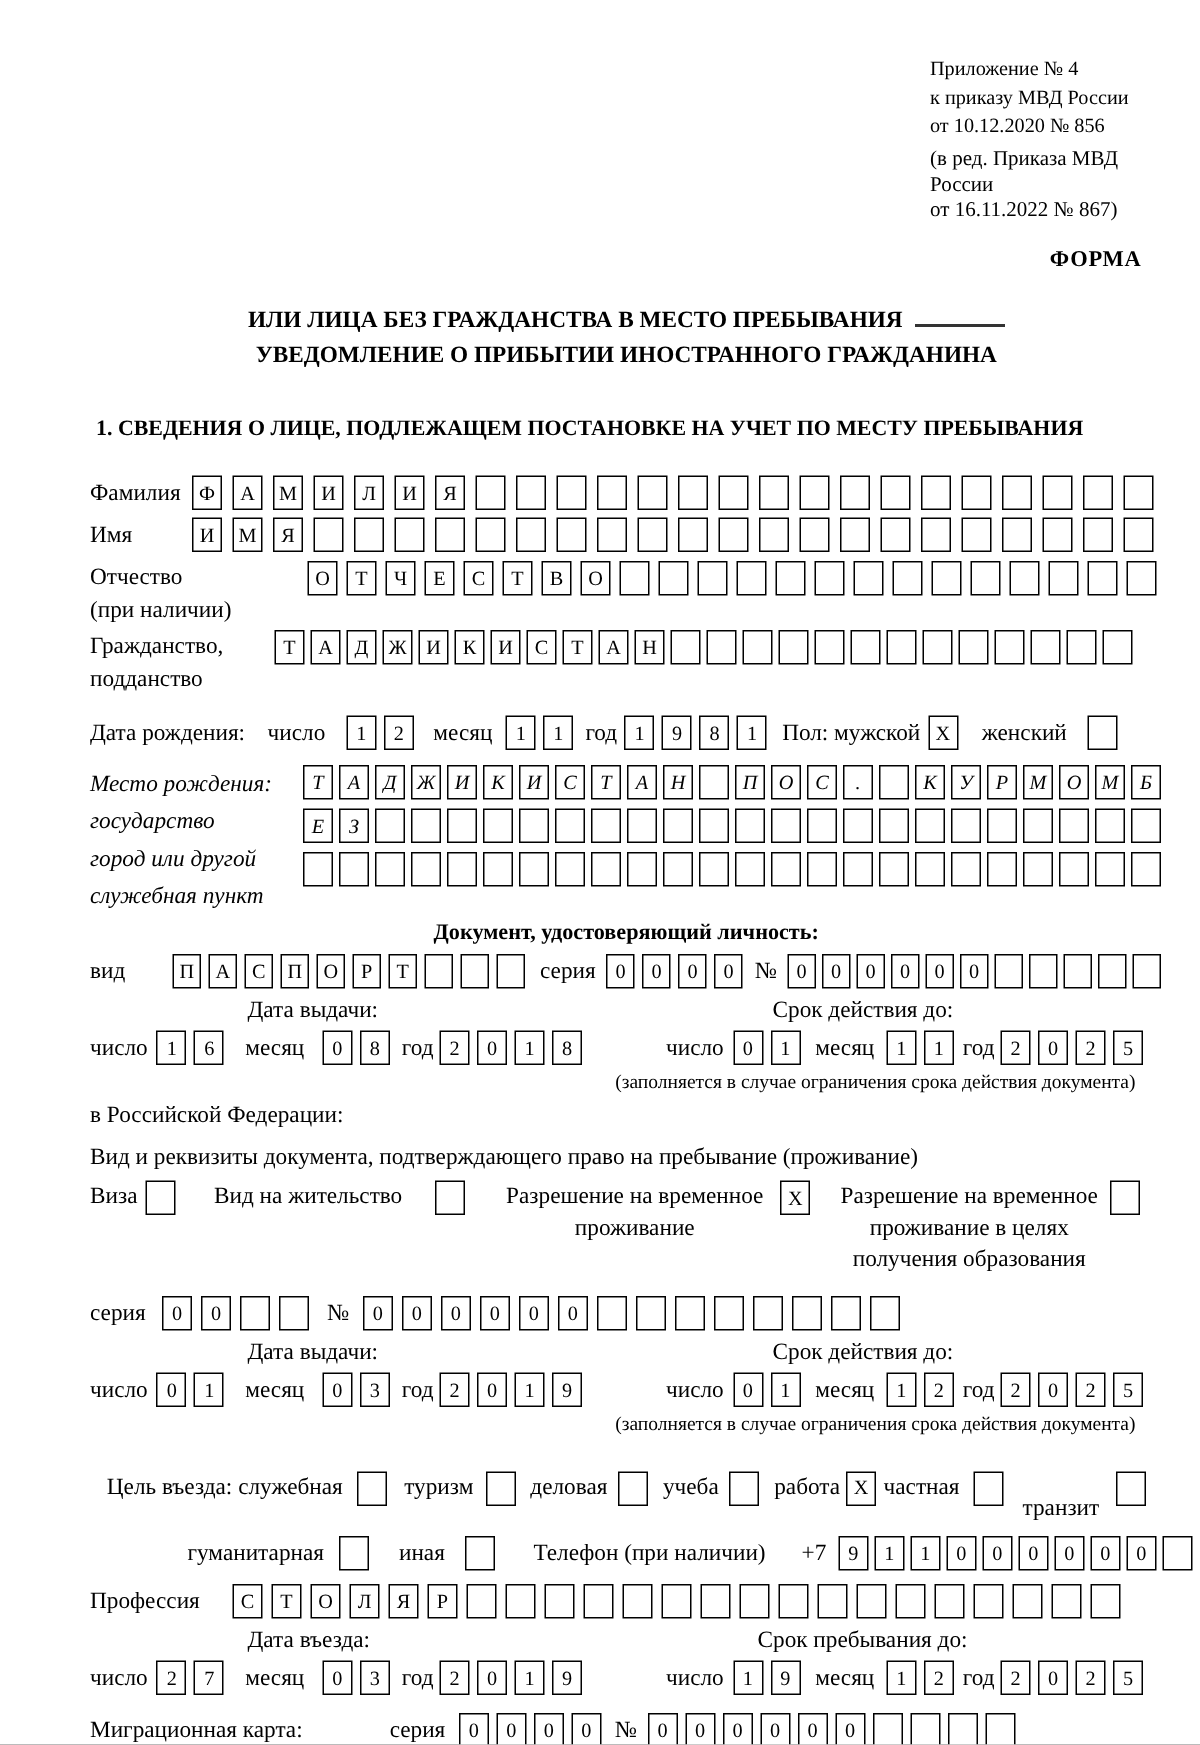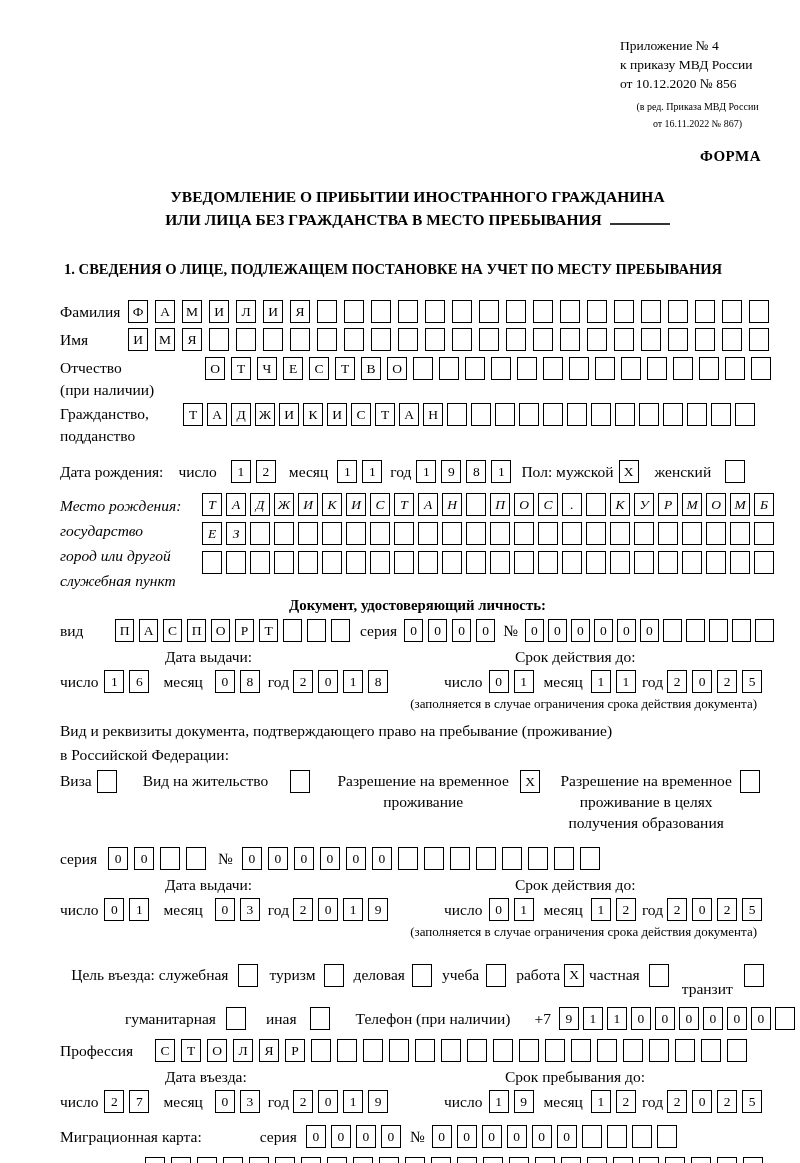--- a/index.html
+++ b/index.html
@@ -3,21 +3,21 @@
 <meta charset="utf-8">
 <style>
   html,body{margin:0;padding:0;background:#888;}
   .page{
     width:800px;height:1163px;background:#fff;color:#000;
     font-family:"Liberation Serif","DejaVu Serif",serif;font-size:15.5px;
     box-sizing:border-box;padding:36px 25px 0 60px;overflow:hidden;position:relative;
   }
   .hdr{margin-left:560px;}
   .hdr .ap{font-size:13.5px;line-height:19px;}
-  .hdr .ed{font-size:10px;line-height:17px;text-align:center;}
+  .hdr .ed{font-size:14px;line-height:17px;}
   .hdr .ed.first{margin-top:5px;}
   .form-label{text-align:right;padding-right:14px;font-weight:bold;font-size:15px;margin-top:16px;letter-spacing:.5px;}
   .title{text-align:center;font-weight:bold;font-size:15.5px;line-height:23px;margin-top:20px;}
   .uline{display:inline-block;width:60px;border-bottom:2px solid #333;height:13px;margin-left:8px;}
   .sec{font-weight:bold;font-size:14.6px;margin-top:30px;margin-left:4px;}
   .frow{display:flex;align-items:center;}
   .frow.top{align-items:flex-start;}
   .lbl{flex:none;}
   .lblcol{flex:none;line-height:24px;}
   .cells{display:flex;gap:7px;flex:none;}
@@ -41,22 +41,22 @@
     <div class="ap">Приложение № 4</div>
     <div class="ap">к приказу МВД России</div>
     <div class="ap">от 10.12.2020 № 856</div>
     <div class="ed first">(в ред. Приказа МВД России</div>
     <div class="ed">от 16.11.2022 № 867)</div>
   </div>
 
   <div class="form-label">ФОРМА</div>
 
   <div class="title">
+    <div><span>ИЛИ ЛИЦА БЕЗ ГРАЖДАНСТВА В МЕСТО ПРЕБЫВАНИЯ</span><span class="uline"></span></div>
     <div>УВЕДОМЛЕНИЕ О ПРИБЫТИИ ИНОСТРАННОГО ГРАЖДАНИНА</div>
-    <div><span>ИЛИ ЛИЦА БЕЗ ГРАЖДАНСТВА В МЕСТО ПРЕБЫВАНИЯ</span><span class="uline"></span></div>
   </div>
 
   <div class="sec">1. СВЕДЕНИЯ О ЛИЦЕ, ПОДЛЕЖАЩЕМ ПОСТАНОВКЕ НА УЧЕТ ПО МЕСТУ ПРЕБЫВАНИЯ</div>
 
   <div class="frow" style="margin-top:22px;">
     <span class="lbl" style="width:68px;">Фамилия</span>
     <span class="cells">
         <span class="cell">Ф</span>
         <span class="cell">А</span>
         <span class="cell">М</span>
@@ -370,22 +370,22 @@
     <span class="lbl" style="margin-left:6px;">год</span>
     <span class="cells g5" style="margin-left:4px;">
         <span class="cell">2</span>
         <span class="cell">0</span>
         <span class="cell">2</span>
         <span class="cell">5</span>
       </span>
   </div>
   <div class="note" style="text-align:right;padding-right:18px;margin-top:3px;">(заполняется в случае ограничения срока действия документа)</div>
 
+  <div style="margin-top:6px;">в Российской Федерации:</div>
   <div style="margin-top:10px;">Вид и реквизиты документа, подтверждающего право на пребывание (проживание)</div>
-  <div style="margin-top:6px;">в Российской Федерации:</div>
 
   <div class="frow top" style="margin-top:6px;">
     <span class="optlbl">Виза</span>
     <span class="cells" style="margin-left:5px;">
         <span class="cell"></span>
       </span>
     <span class="optlbl" style="margin-left:26px;">Вид на жительство</span>
     <span class="cells" style="margin-left:22px;">
         <span class="cell"></span>
       </span>

